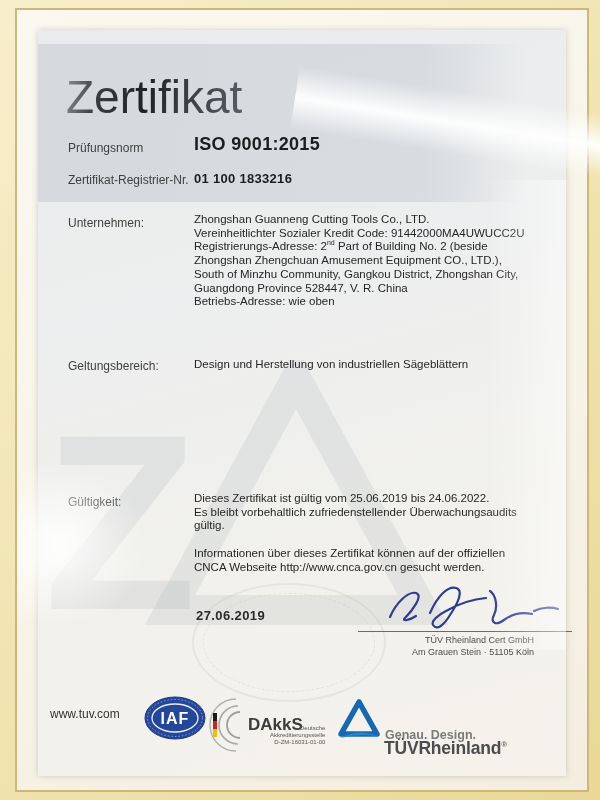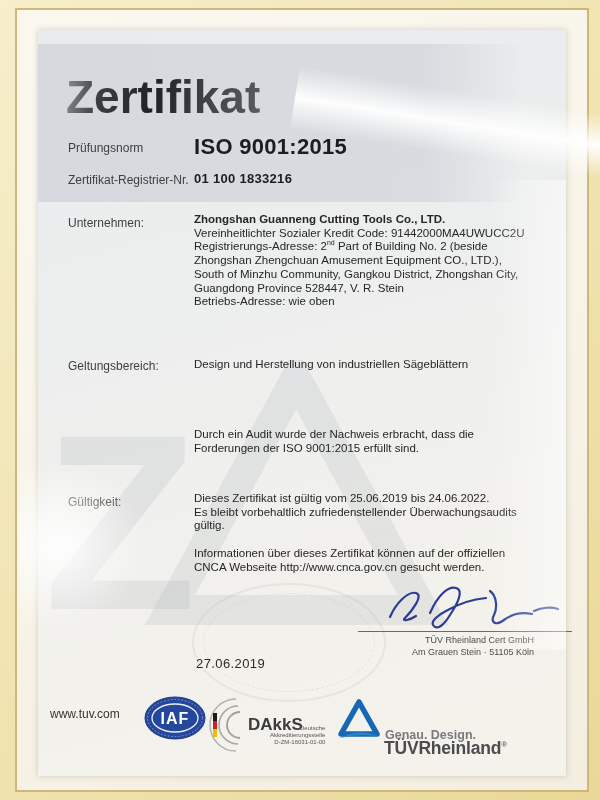--- a/index.html
+++ b/index.html
@@ -25,30 +25,30 @@
        background:linear-gradient(to bottom,rgba(255,255,255,0),rgba(255,255,255,.95) 50%,rgba(255,255,255,0));}
   .glare2{position:absolute;left:-20px;top:430px;width:130px;height:170px;
        background:radial-gradient(ellipse at 30% 50%,rgba(255,255,255,.95),rgba(255,255,255,0) 70%);}
   .glare3{position:absolute;right:0;top:150px;width:80px;height:470px;
        background:linear-gradient(to left,rgba(255,255,255,.5),rgba(255,255,255,0));}
   .seal{position:absolute;left:154px;top:553px;width:190px;height:115px;border-radius:50%;
        border:2px solid rgba(193,188,178,.45);opacity:.55;}
   .seal:before{content:"";position:absolute;left:9px;top:8px;right:9px;bottom:8px;border-radius:50%;
        border:1px dashed rgba(193,188,178,.5);}
   
-  .title{position:absolute;left:28px;top:40px;font-size:46px;font-weight:bold;letter-spacing:0;
+  .title{position:absolute;left:28px;top:40px;font-size:46px;font-weight:normal;letter-spacing:0;
        background:linear-gradient(100deg,#8e9196 0%,#3a3d42 18%,#202124 45%,#3f4247 72%,#595c62 100%);
        -webkit-background-clip:text;background-clip:text;color:transparent;}
   .lbl{position:absolute;left:30px;font-size:12px;color:#3f3f3d;}
-  .val-iso{position:absolute;left:156px;top:104px;font-size:22px;font-weight:bold;color:#1d1d1f;letter-spacing:.3px;}
+  .val-iso{position:absolute;left:156px;top:104px;font-size:18px;font-weight:bold;color:#1d1d1f;letter-spacing:.3px;}
   .val-reg{position:absolute;left:156px;top:141px;font-size:13px;font-weight:bold;color:#1d1d1f;letter-spacing:.3px;}
   .block{position:absolute;left:156px;width:345px;font-size:11.5px;line-height:13.7px;color:#262626;}
-  .block .b1{font-weight:bold;}
+  .block .b1{font-weight:normal;}
   sup{font-size:7px;vertical-align:super;line-height:0;}
-  .date{position:absolute;left:158px;top:578px;font-size:13px;font-weight:normal;color:#2b2b2d;letter-spacing:.4px;margin-top:48px;}
+  .date{position:absolute;left:158px;top:578px;font-size:13px;font-weight:bold;color:#2b2b2d;letter-spacing:.4px;}
   .sig-svg{position:absolute;left:346px;top:551px;}
   .sig-line{position:absolute;left:320px;top:601px;width:214px;height:1px;background:#6a6a6a;}
   .signer{position:absolute;right:32px;top:605px;text-align:right;font-size:9px;line-height:11.5px;color:#4b4b4b;}
   
   .www{position:absolute;left:12px;top:677px;font-size:12px;color:#333;}
   .iaf{position:absolute;left:105px;top:665px;}
   .dakks{position:absolute;left:168px;top:667px;width:160px;height:62px;text-align:right;}
   .dakks-sub{position:absolute;left:64px;top:28px;font-size:6px;line-height:7px;color:#555;}
   .tuvlogo{position:absolute;left:298px;top:666px;}
   .tuv-brand{position:absolute;left:346px;top:708px;font-size:17.5px;font-weight:bold;color:#4a4c4f;letter-spacing:-.2px;}
@@ -78,31 +78,27 @@
     <div class="lbl" style="top:143px">Zertifikat-Registrier-Nr.</div>
     <div class="val-reg">01 100 1833216</div>
 
     <div class="lbl" style="top:186px">Unternehmen:</div>
     <div class="block" style="top:183px">
       <div class="b1">Zhongshan Guanneng Cutting Tools Co., LTD.</div>
       <div>Vereinheitlichter Sozialer Kredit Code: 91442000MA4UWUCC2U</div>
       <div><span>Registrierungs-Adresse: 2</span><sup>nd</sup><span> Part of Building No. 2 (beside</span></div>
       <div>Zhongshan Zhengchuan Amusement Equipment CO., LTD.),</div>
       <div>South of Minzhu Community, Gangkou District, Zhongshan City,</div>
-      <div>Guangdong Province 528447, V. R. Stein</div>
+      <div>Guangdong Province 528447, V. R. China</div>
       <div>Betriebs-Adresse: wie oben</div>
     </div>
 
     <div class="lbl" style="top:329px">Geltungsbereich:</div>
     <div class="block" style="top:328px">Design und Herstellung von industriellen Sägeblättern</div>
 
-    <div class="block" style="top:398px">
-      <div>Durch ein Audit wurde der Nachweis erbracht, dass die</div>
-      <div>Forderungen der ISO 9001:2015 erfüllt sind.</div>
-    </div>
 
     <div class="lbl" style="top:465px">Gültigkeit:</div>
     <div class="block" style="top:462px">
       <div>Dieses Zertifikat ist gültig vom 25.06.2019 bis 24.06.2022.</div>
       <div>Es bleibt vorbehaltlich zufriedenstellender Überwachungsaudits</div>
       <div>gültig.</div>
     </div>
 
     <div class="block" style="top:517px">
       <div>Informationen über dieses Zertifikat können auf der offiziellen</div>

